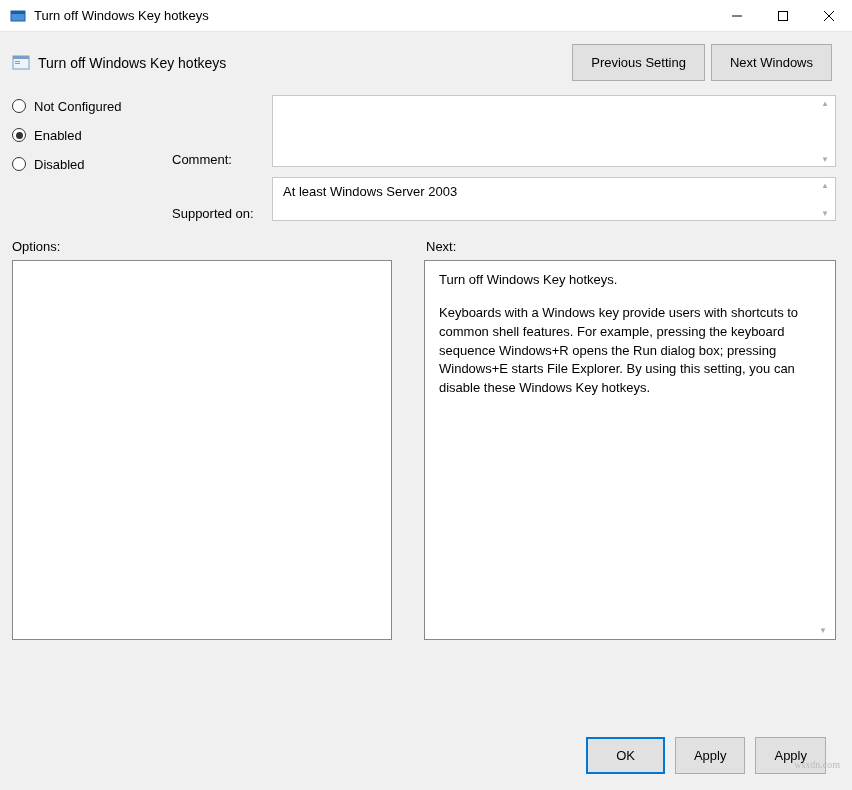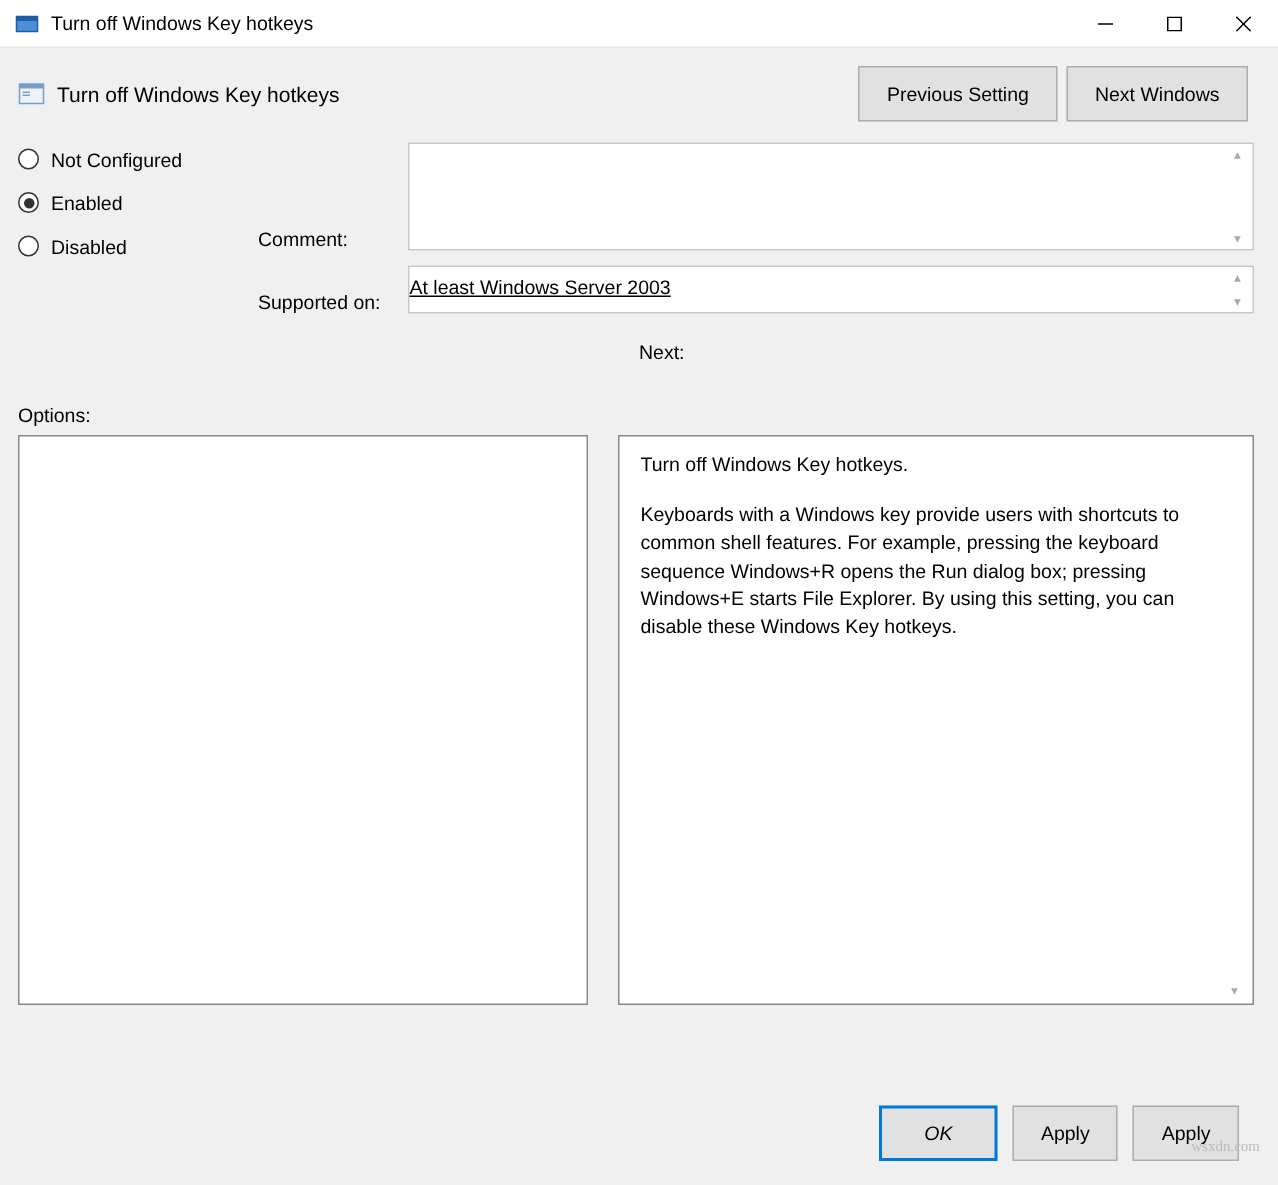--- a/index.html
+++ b/index.html
@@ -9,37 +9,37 @@
     .titlebar-text { flex: 1; font-size: 13px; }
     .win-controls { display: flex; height: 100%; }
     .win-btn { width: 46px; height: 100%; display: flex; align-items: center; justify-content: center; background: transparent; border: none; }
     .win-btn svg { stroke: #000; stroke-width: 1; fill: none; }
     .content { padding: 12px 16px 0 12px; background: #f0f0f0; height: calc(100% - 32px); display: flex; flex-direction: column; }
     .header-row { display: flex; align-items: center; gap: 8px; margin-bottom: 14px; }
     .header-icon { width: 18px; height: 18px; display:flex; align-items:center; justify-content:center; }
     .header-title { font-size: 14px; flex: 1; }
     .nav-buttons { display: flex; gap: 6px; margin-right: 4px; }
     .btn { background: #e1e1e1; border: 1px solid #adadad; padding: 10px 18px; font-size: 13px; cursor: default; }
-    .btn.primary { border: 2px solid #0078d7; background: #e1e1e1; padding: 5px 28px; font-style: italic; }
+    .btn.primary { border: 2px solid #0078d7; background: #e1e1e1; padding: 5px 28px; }
     .radios-area { display: flex; gap: 24px; margin-bottom: 10px; }
     .radios { display: flex; flex-direction: column; gap: 14px; width: 136px; padding-top: 4px; }
     .radio-row { display: flex; align-items: flex-start; gap: 8px; }
     .radio { width: 14px; height: 14px; border: 1px solid #333; border-radius: 50%; display: flex; align-items: center; justify-content: center; background:#fff; }
     .radio.checked::after { content:""; width: 7px; height: 7px; background: #333; border-radius: 50%; }
     .fields { flex: 1; display: flex; flex-direction: column; gap: 10px; }
     .field-row { display: flex; align-items: flex-end; }
     .field-label { width: 100px; padding-top: 2px; font-size: 13px; }
     .textbox { flex: 1; height: 72px; background: #fff; border: 1px solid #c8c8c8; position: relative; }
-    .textbox.short { height: 32px; padding: 6px 0; text-decoration: underline; }
+    .textbox.short { height: 44px; padding: 6px 10px; }
     .scroll-hint { position: absolute; right: 4px; width: 12px; display:flex; flex-direction:column; align-items:center; color:#aaa; font-size:9px; }
     .scroll-hint.top { top: 2px; }
     .scroll-hint.bot { bottom: 2px; }
     .panels-labels { display: flex; gap: 34px; margin-top: 8px; }
-    .panels-labels .lbl-left { width: 380px; margin-top: 42px; }
-    .panels { display: flex; gap: 20px; margin-top: 6px; flex: 1; min-height: 0; }
+    .panels-labels .lbl-left { width: 380px; }
+    .panels { display: flex; gap: 32px; margin-top: 6px; flex: 1; min-height: 0; }
     .panel { background: #fff; border: 1px solid #888; position: relative; }
     .panel-left { width: 380px; height: 380px; }
     .panel-right { flex: 1; height: 380px; padding: 10px 14px; overflow: hidden; line-height: 1.45; }
     .panel-right p { margin: 0 0 14px 0; }
     .footer { display: flex; justify-content: flex-end; gap: 10px; padding: 14px 10px 16px 0; }
     .watermark { position: absolute; bottom: 20px; right: 12px; font-size: 10px; color: #bbb; pointer-events:none;font-family:Liberation Serif, serif; }
   </style>
 </head>
 <body>
 

